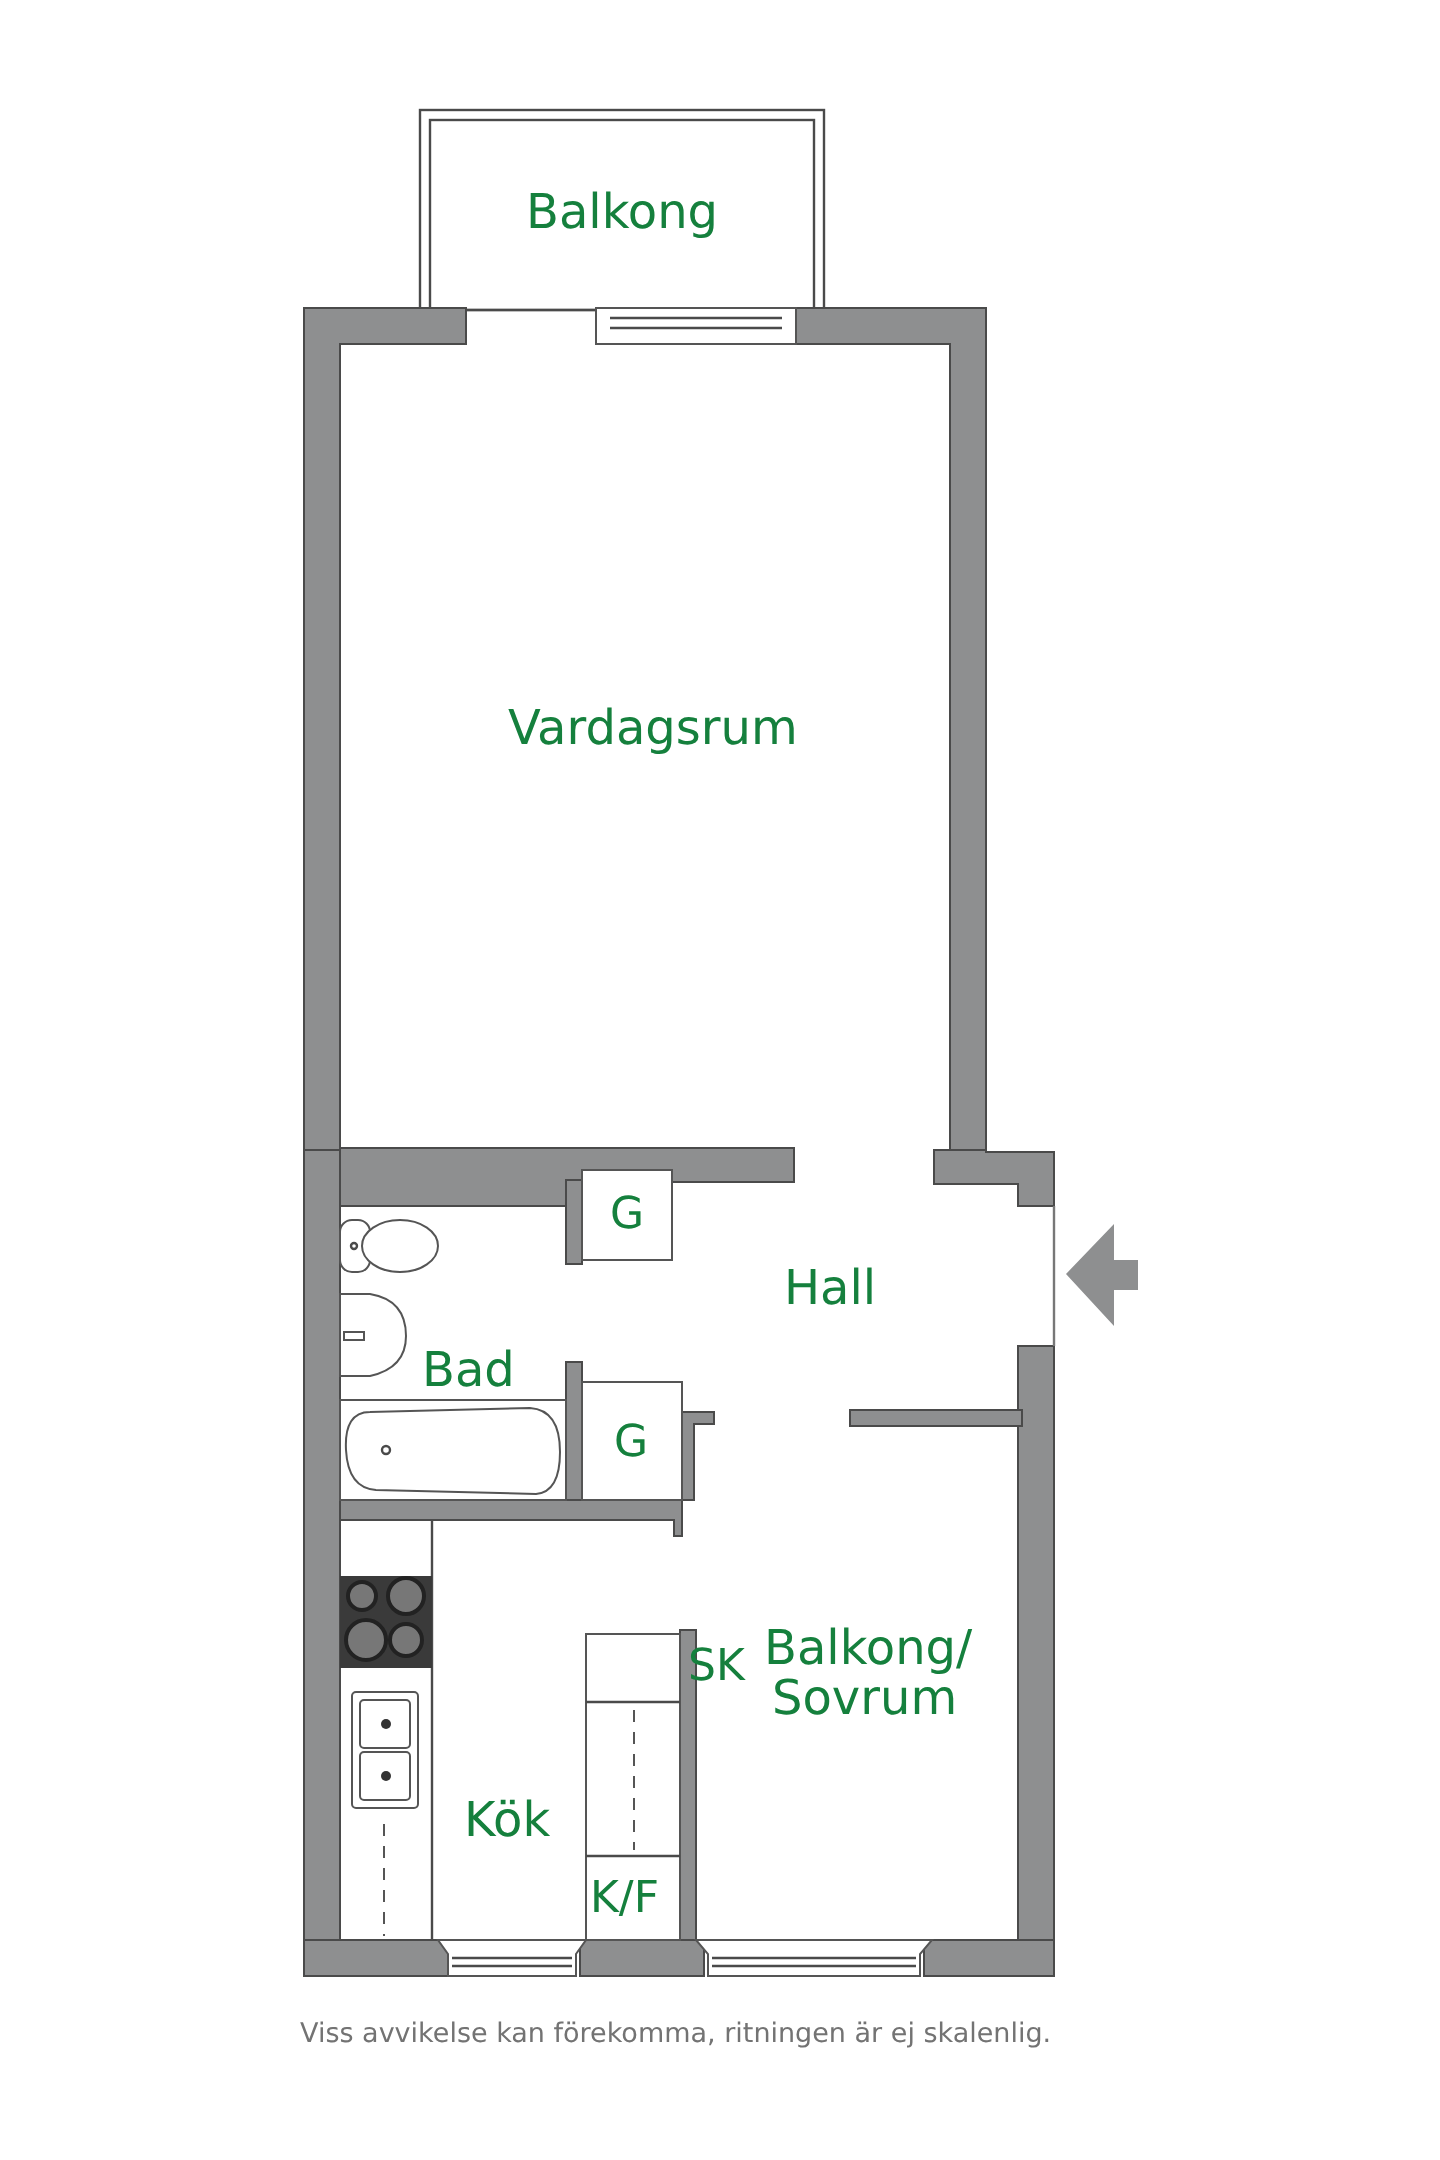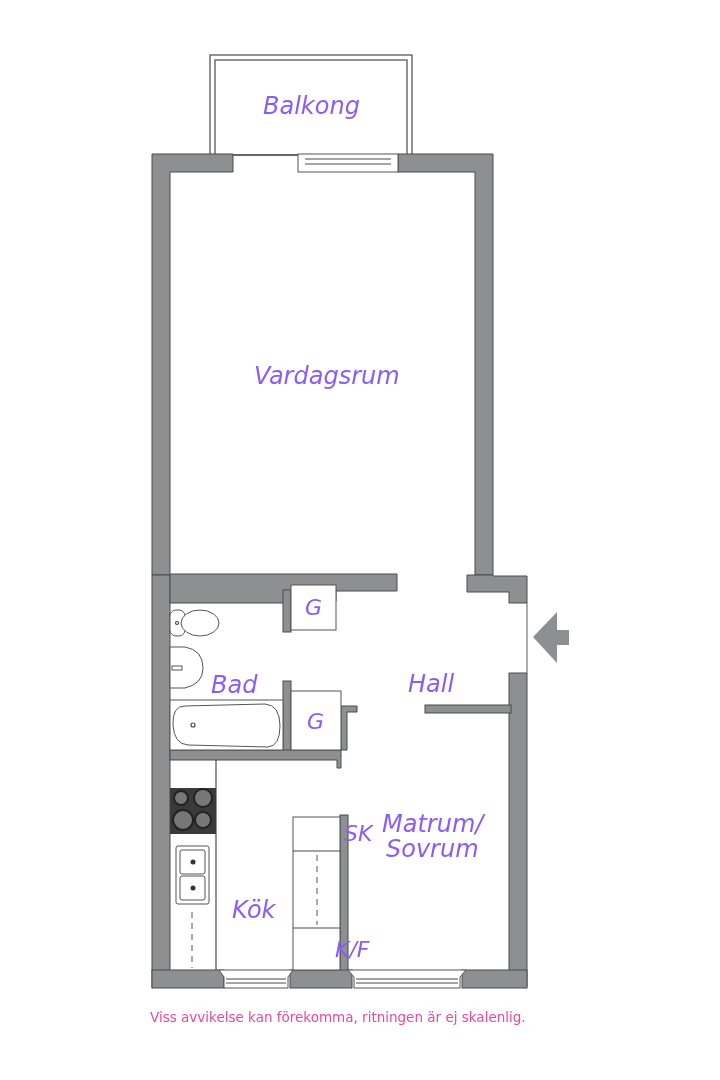--- a/index.html
+++ b/index.html
@@ -1,23 +1,23 @@
 <!DOCTYPE html>
 <html><head>
 <meta charset="utf-8">
 <style>
   html, body { margin:0; padding:0; background:#ffffff; }
   body { width:720px; height:1080px; position:relative; overflow:hidden; font-family:"DejaVu Sans", sans-serif; }
   svg { position:absolute; left:0; top:0; }
   .wall { fill:#8e8f90; stroke:#4a4a4a; stroke-width:1; }
   .line { fill:none; stroke:#4a4a4a; stroke-width:1.2; }
   .thin { fill:#fff; stroke:#555; stroke-width:1; }
-  .lbl { position:absolute; color:#8b5cf6; font-size:24px; line-height:1; white-space:nowrap;font-style:italic; }
+  .lbl { position:absolute; color:#15803d; font-size:24px; line-height:1; white-space:nowrap; }
   .lbl.small { font-size:22px; }
-  .note { position:absolute; left:150px; top:1009px; font-size:13.5px; color:#ec4899; white-space:nowrap; }
+  .note { position:absolute; left:150px; top:1009px; font-size:13.5px; color:#737373; white-space:nowrap; }
 </style>
 </head>
 <body>
 
 <svg width="720" height="1080" viewBox="0 0 720 1080">
 
   <g>
     <rect x="210" y="55" width="202" height="100" class="line"></rect>
     <rect x="215" y="60" width="192" height="95" class="line"></rect>
   </g>
@@ -104,24 +104,24 @@
     <rect x="293" y="817" width="47" height="153" class="thin"></rect>
     <line x1="293" y1="851" x2="340" y2="851" class="line"></line>
     <line x1="293" y1="928" x2="340" y2="928" class="line"></line>
     <line x1="317" y1="855" x2="317" y2="925" stroke="#555" stroke-dasharray="6,5"></line>
   </g>
 
   <path d="M533,637 L557,612 V630 H569 V645 H557 V663 Z" fill="#8e8f90"></path>
 </svg>
 
 <div class="lbl" style="left:263px;top:94px;">Balkong</div>
-<div class="lbl" style="left:254px;top:352px;margin-top:12px;">Vardagsrum</div>
-<div class="lbl" style="left:408px;top:632px;margin-top:40px;">Hall</div>
+<div class="lbl" style="left:254px;top:352px;">Vardagsrum</div>
+<div class="lbl" style="left:392px;top:632px;">Hall</div>
 <div class="lbl" style="left:211px;top:673px;">Bad</div>
 <div class="lbl" style="left:232px;top:898px;">Kök</div>
-<div class="lbl" style="left:382px;top:812px;">Matrum/</div>
+<div class="lbl" style="left:382px;top:812px;">Balkong/</div>
 <div class="lbl" style="left:386px;top:837px;">Sovrum</div>
 <div class="lbl small" style="left:305px;top:597px;">G</div>
 <div class="lbl small" style="left:307px;top:711px;">G</div>
 <div class="lbl small" style="left:299px;top:823px;margin-left:45px;">SK</div>
-<div class="lbl small" style="left:295px;top:939px;padding-left:40px;">K/F</div>
+<div class="lbl small" style="left:295px;top:939px;">K/F</div>
 
 <div class="note">Viss avvikelse kan förekomma, ritningen är ej skalenlig.</div>
 
 </body></html>

